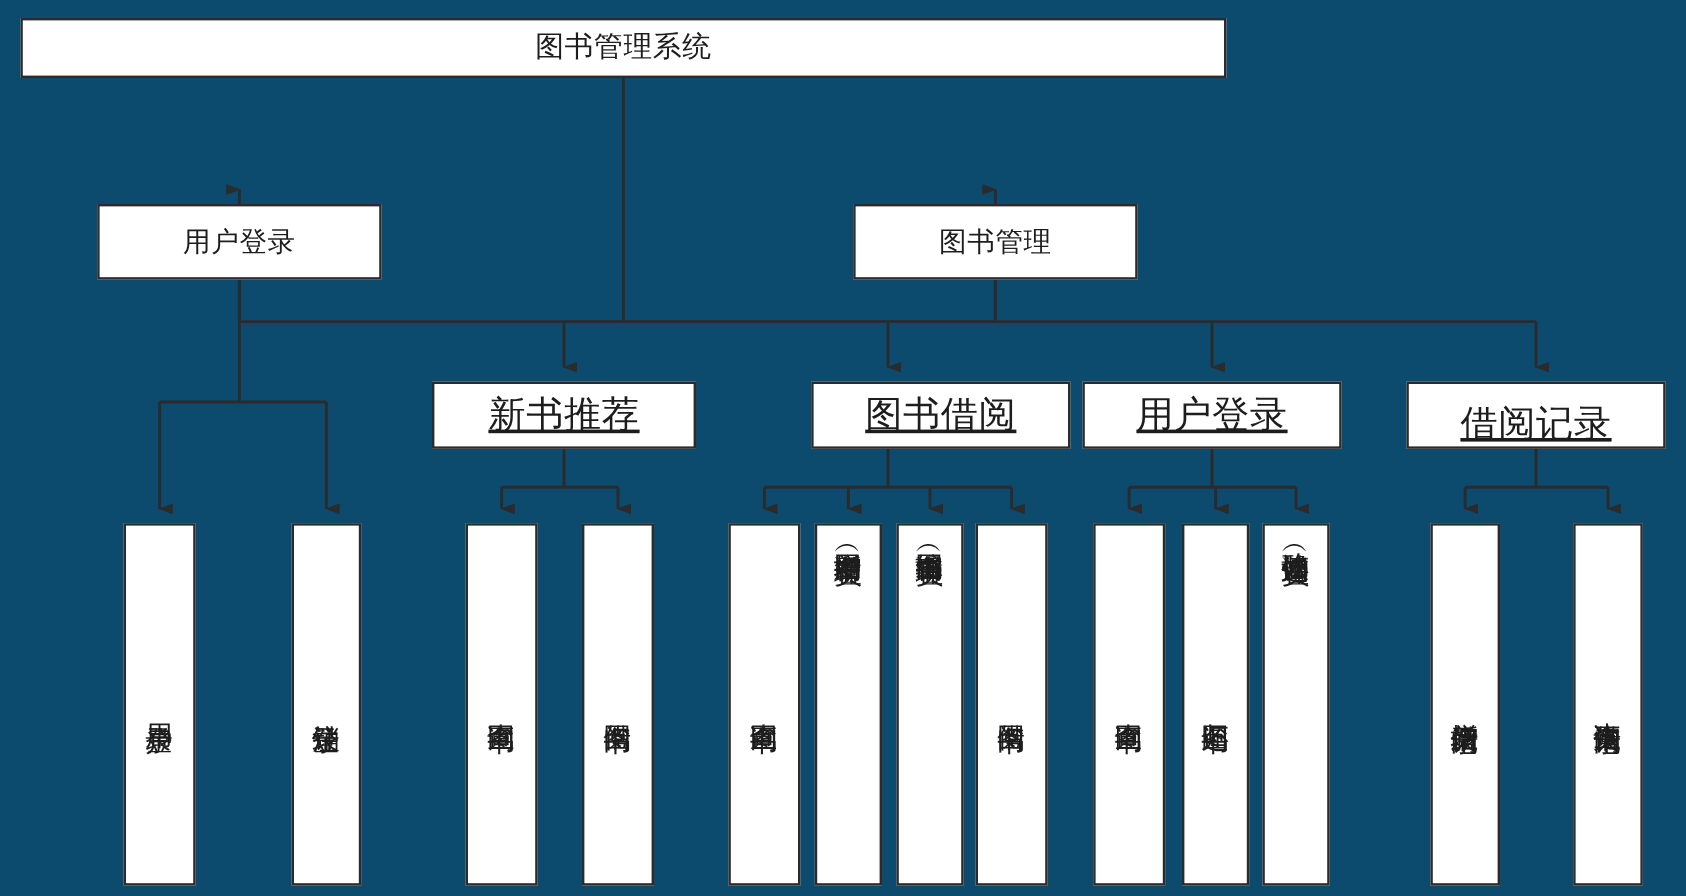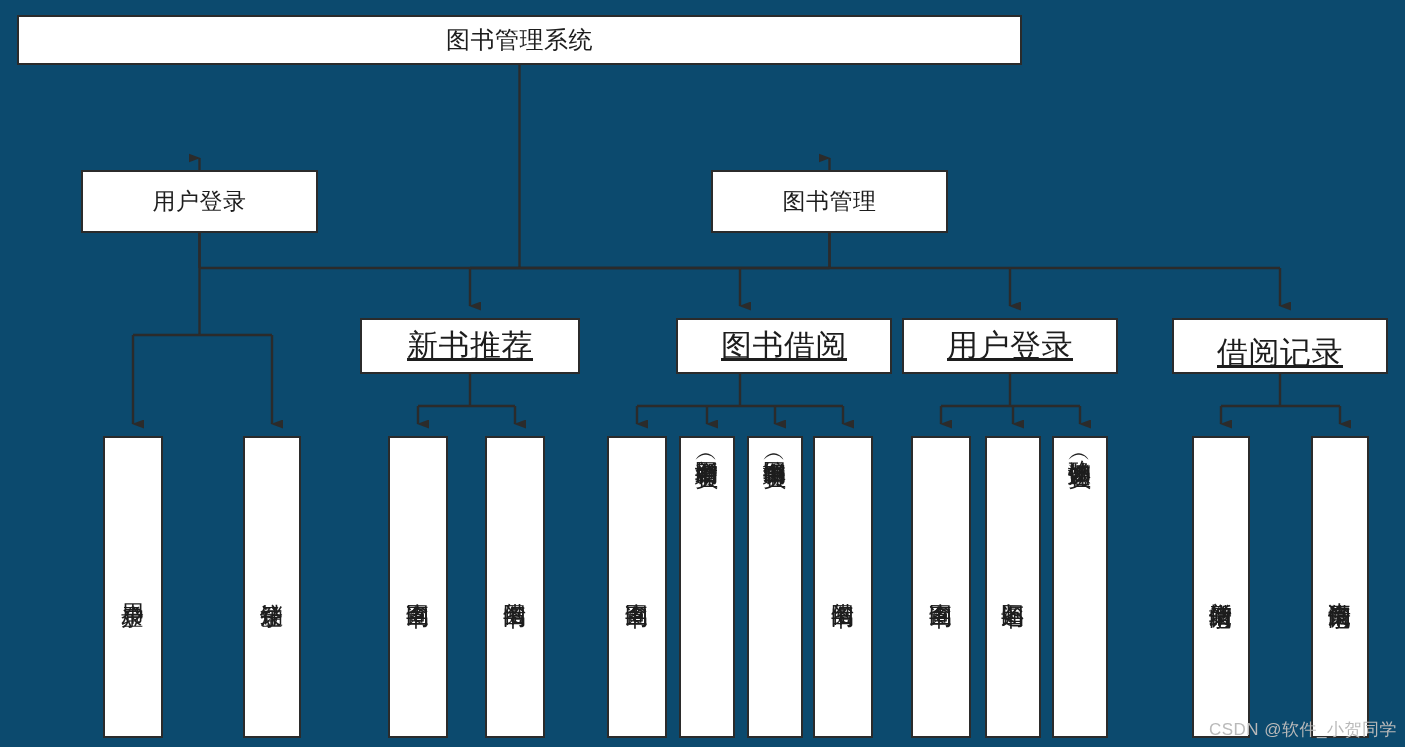--- a/index.html
+++ b/index.html
@@ -175,14 +175,13 @@
         <span class="label">确认归还（管理员）</span>
       </div>
       <div class="node node-leaf leaf-mid" id="node__leaf-add-borrow-record" style="left: 1192px; top: 436px; width: 58px; height: 302px;">
         <span class="label">新增借阅记录</span>
       </div>
       <div class="node node-leaf leaf-mid" id="node__leaf-query-borrow-record" style="left: 1311px; top: 436px; width: 58px; height: 302px;">
         <span class="label">查询借阅记录</span>
       </div>
     </div>
 
-  <div id="watermark">CSDN @软件_小贺同学</div>
 </div>
 
 </body></html>

